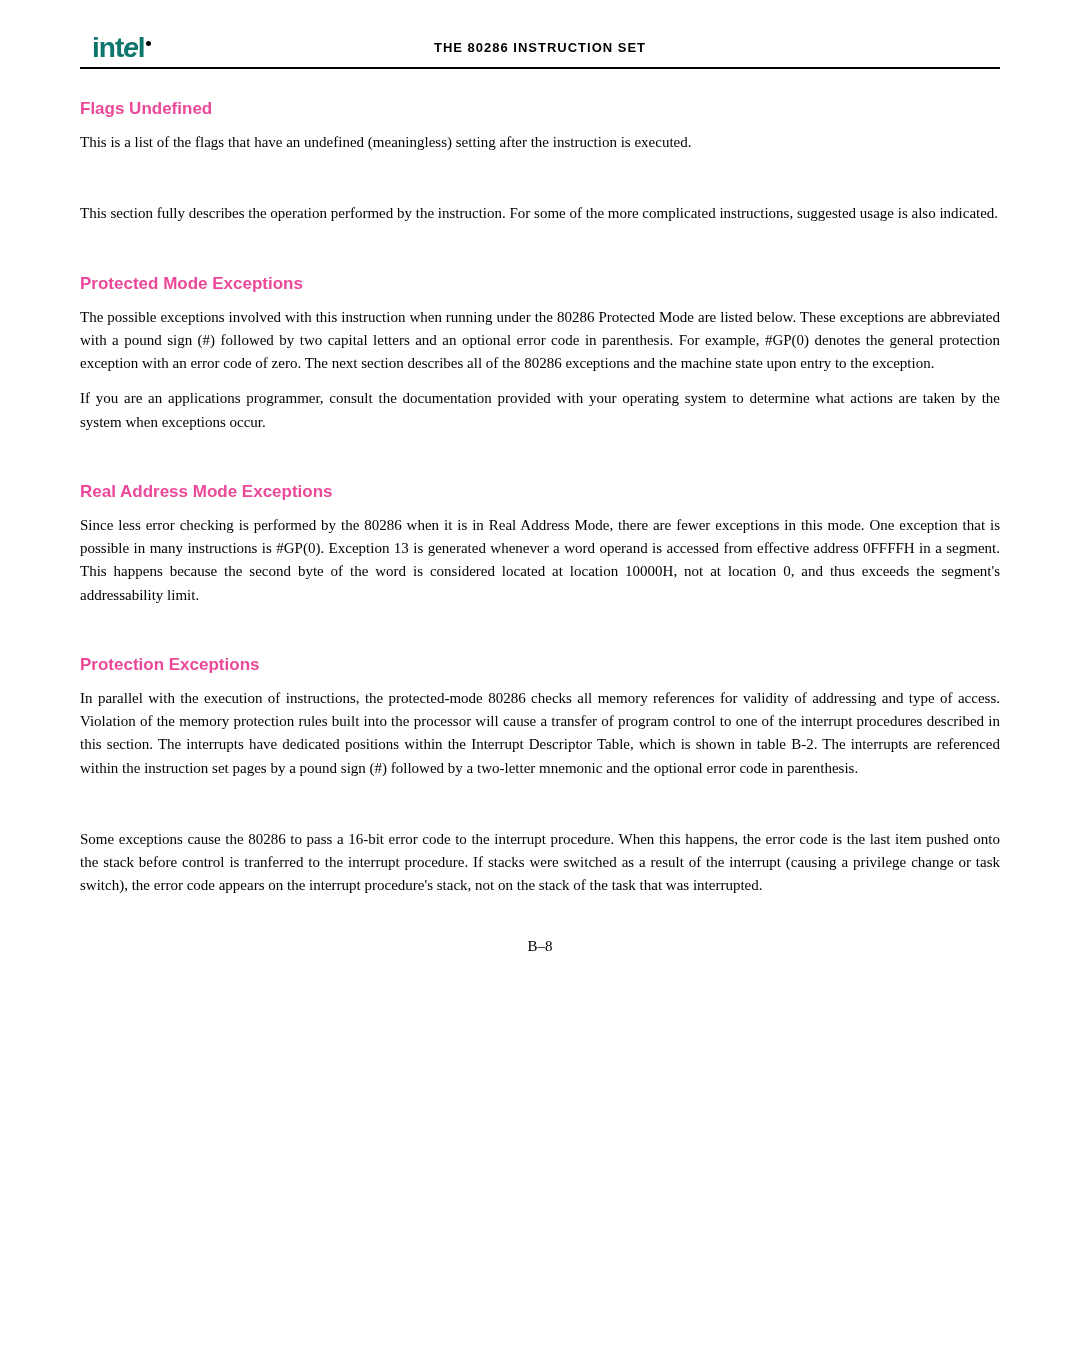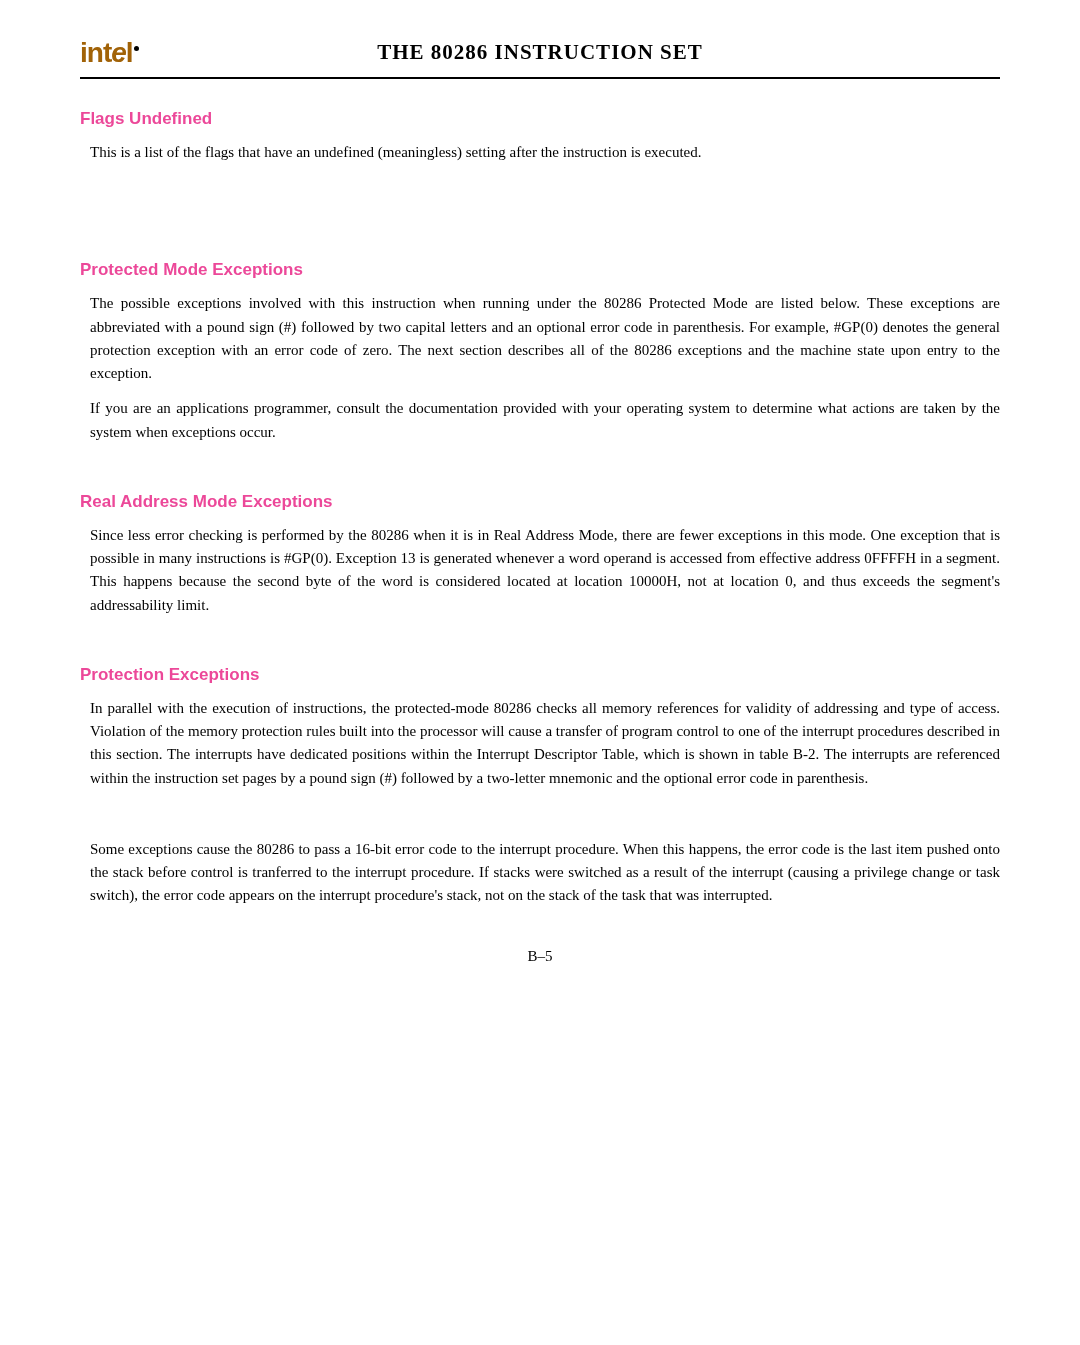--- a/index.html
+++ b/index.html
@@ -29,41 +29,41 @@
       align-items: center;
       justify-content: center;
       border-bottom: 2px solid #000;
       padding-bottom: 12px;
       margin-bottom: 30px;
       position: relative;
     }
 
     .intel-logo {
       position: absolute;
-      left: 0;
+      left: 12px;
       font-family: Arial, sans-serif;
       font-size: 28px;
       font-weight: 900;
-      color: #a16207;
+      color: #0f766e;
       letter-spacing: -1px;
     }
 
     .intel-logo .dot {
       display: inline-block;
       width: 5px;
       height: 5px;
       background: #000;
       border-radius: 50%;
       vertical-align: super;
       margin-left: 1px;
     }
 
     .header-title {
-      font-family: Liberation Serif, serif;
-      font-size: 21px;
+      font-family: Liberation Sans, sans-serif;
+      font-size: 13px;
       font-weight: bold;
       letter-spacing: 1px;
       color: #000;
     }
 
     .section {
       margin-bottom: 28px;
     }
 
     .section-title {
@@ -76,21 +76,20 @@
 
     .section-body {
       font-size: 15px;
       line-height: 1.55;
       color: #000;
       text-align: justify;
     }
 
     .section-body p {
       margin-bottom: 12px;
-      margin-left: 10px;
     }
 
     .section-body p:last-child {
       margin-bottom: 0;
     }
 
     .page-footer {
       text-align: center;
       margin-top: 40px;
       font-size: 15px;
@@ -116,20 +115,23 @@
   <div class="section">
     <div class="section-title">Flags Undefined</div>
     <div class="section-body">
       <p>This is a list of the flags that have an undefined (meaningless) setting after the instruction is executed.</p>
     </div>
   </div>
 
   <div class="spacer"></div>
 
   <div class="section">
+    <div class="section-body">
+      <p>This section fully describes the operation performed by the instruction. For some of the more complicated instructions, suggested usage is also indicated.</p>
+    </div>
   </div>
 
   <div class="spacer"></div>
 
   <div class="section">
     <div class="section-title">Protected Mode Exceptions</div>
     <div class="section-body">
       <p>The possible exceptions involved with this instruction when running under the 80286 Protected Mode are listed below. These exceptions are abbreviated with a pound sign (#) followed by two capital letters and an optional error code in parenthesis. For example, #GP(0) denotes the general protection exception with an error code of zero. The next section describes all of the 80286 exceptions and the machine state upon entry to the exception.</p>
       <p>If you are an applications programmer, consult the documentation provided with your operating system to determine what actions are taken by the system when exceptions occur.</p>
     </div>
@@ -155,16 +157,16 @@
 
   <div class="spacer"></div>
 
   <div class="section">
     <div class="section-body">
       <p>Some exceptions cause the 80286 to pass a 16-bit error code to the interrupt procedure. When this happens, the error code is the last item pushed onto the stack before control is tranferred to the interrupt procedure. If stacks were switched as a result of the interrupt (causing a privilege change or task switch), the error code appears on the interrupt procedure's stack, not on the stack of the task that was interrupted.</p>
     </div>
   </div>
 
   <div class="page-footer">
-    <span>B–5</span>
+    <span>B–8</span>
   </div>
 
 </div>
 
 </body></html>

